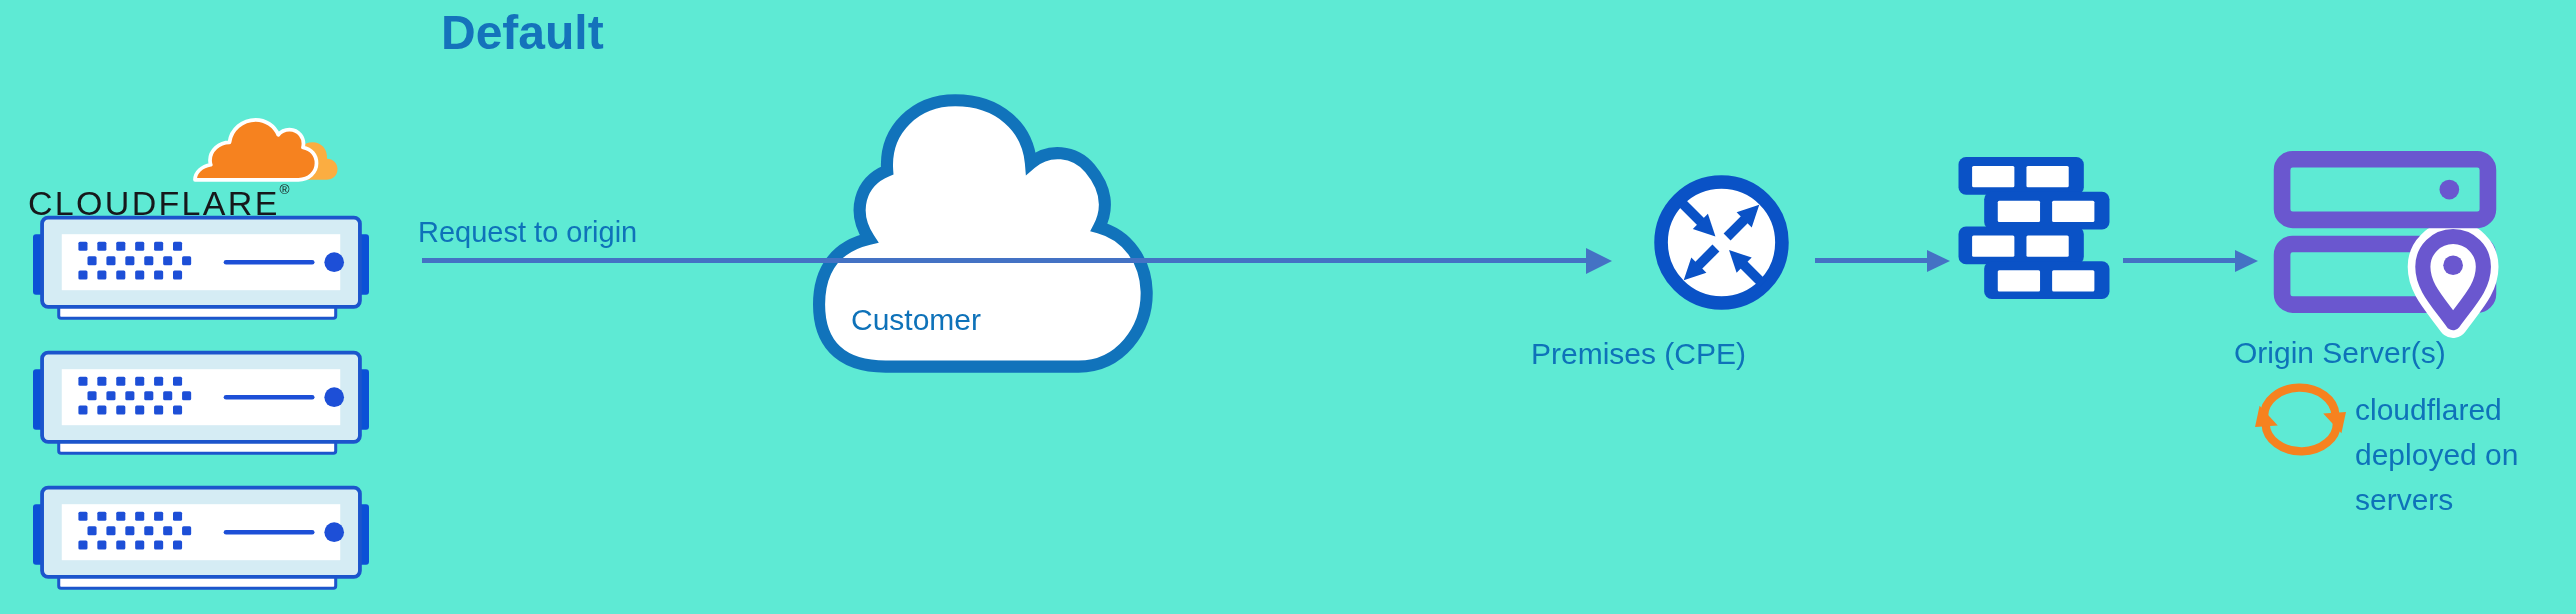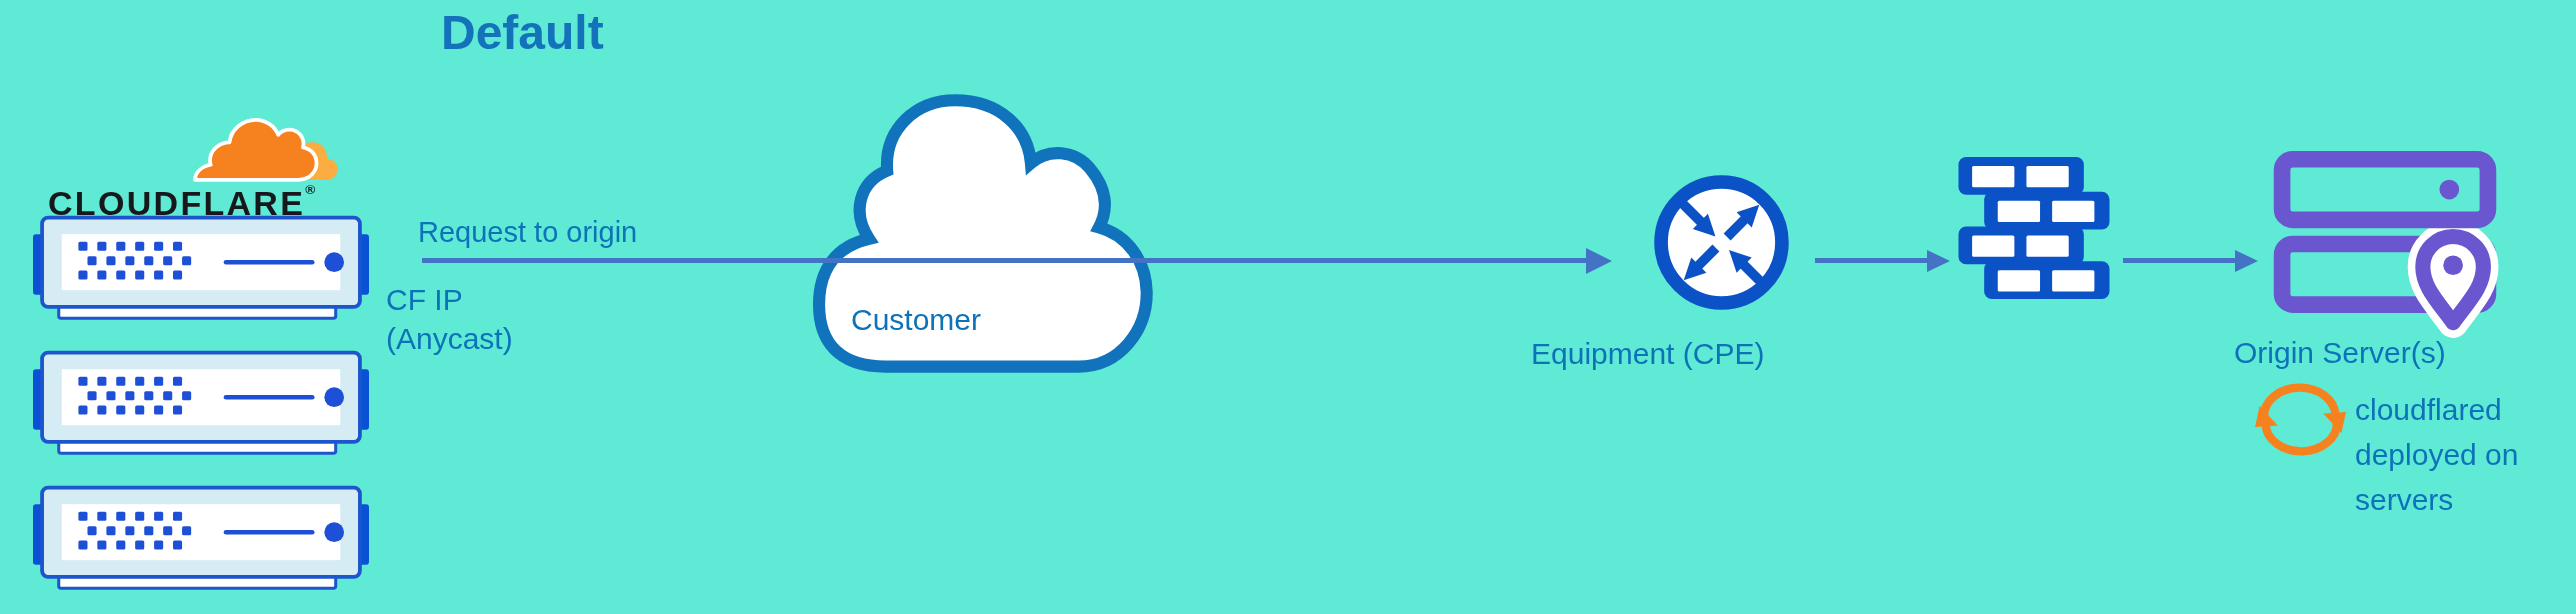--- a/index.html
+++ b/index.html
@@ -4,21 +4,21 @@
 <style>
   html,body{margin:0;padding:0;background:#fff;}
   body{font-family:"Liberation Sans",sans-serif;}
   #canvas{position:relative;width:2576px;height:614px;background:#5eead4;overflow:hidden;}
 
   .abs{position:absolute;}
 
   .title{position:absolute;left:441px;top:-4.5px;font-size:48px;line-height:73px;
          font-weight:600;color:var(--title_blue,#1472bb);}
 
-  .wordmark{position:absolute;left:48px;top:182px;font-size:34px;font-weight:700;
+  .wordmark{position:absolute;left:28px;top:182px;font-size:34px;font-weight:400;
             letter-spacing:2.3px;color:var(--wordmark_dark,#16181b);white-space:nowrap;}
   .wordmark sup{font-size:13.6px;letter-spacing:0;vertical-align:21px;}
 
   .lbl{position:absolute;color:var(--label_blue,#0e72b9);font-size:30px;line-height:39px;}
   .lbl span{display:block;}
   .center{}
 
   .hline{position:absolute;height:5.3px;background:var(--arrow_blue,#4472c4);}
   .ahead{position:absolute;width:0;height:0;border-top:13px solid transparent;
          border-bottom:13px solid transparent;border-left:26px solid var(--arrow_blue,#4472c4);}
@@ -155,29 +155,25 @@
       <path d="M 112 52 A 47 37 0 0 1 18 54"></path>
     </g>
     <g style="fill:var(--orange,#f6821f)">
       <polygon points="118,66 94,40 124,38"></polygon>
       <polygon points="10,30 34,56 4,58"></polygon>
     </g>
   </svg>
 
   <div class="lbl center" style="left:418px;top:213px;width:303px;font-size:29px">Request to origin</div>
 
-  <div class="lbl" style="left:386px;top:280px">
-    <span>CF IP</span>
-    <span>(Anycast)</span>
-  </div>
 
   <div class="lbl center" style="left:851px;top:300px;width:266px">Customer</div>
 
   <div class="lbl center" style="left:1531px;top:334px;width:303px">
-    <span>Equipment (CPE)</span>
+    <span>Premises (CPE)</span>
   </div>
 
 
   <div class="lbl" style="left:2355px;top:387px;line-height:45px">
     <span>cloudflared</span>
     <span>deployed on</span>
     <span>servers</span>
   </div>
 
   <div class="lbl center" style="left:2234px;top:333px;width:310px">Origin Server(s)</div>

